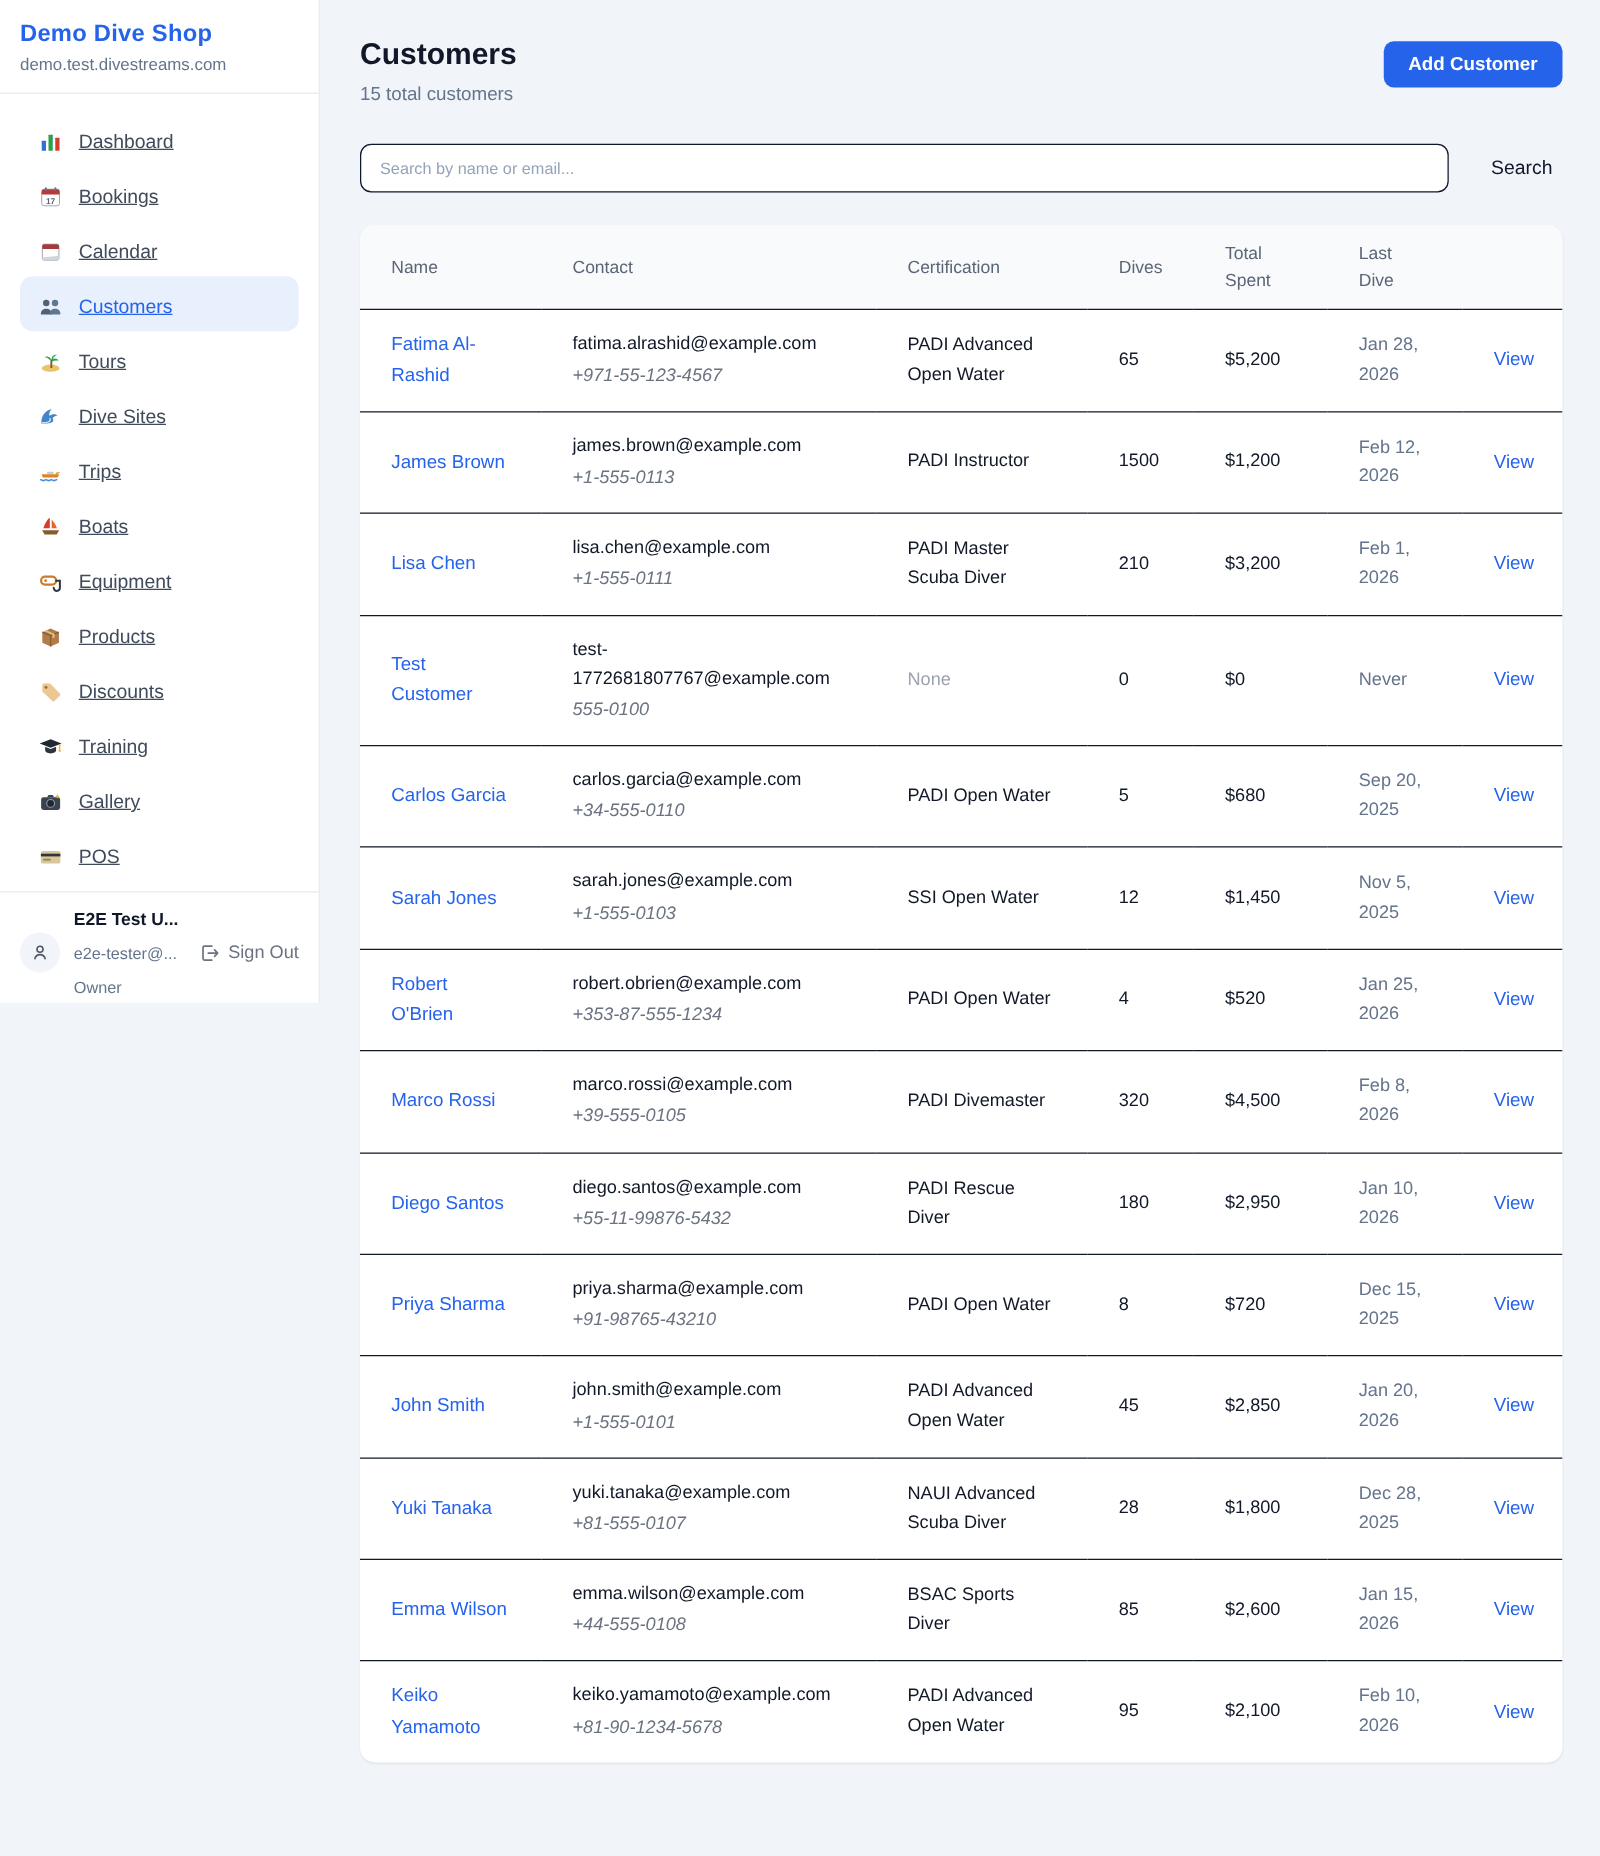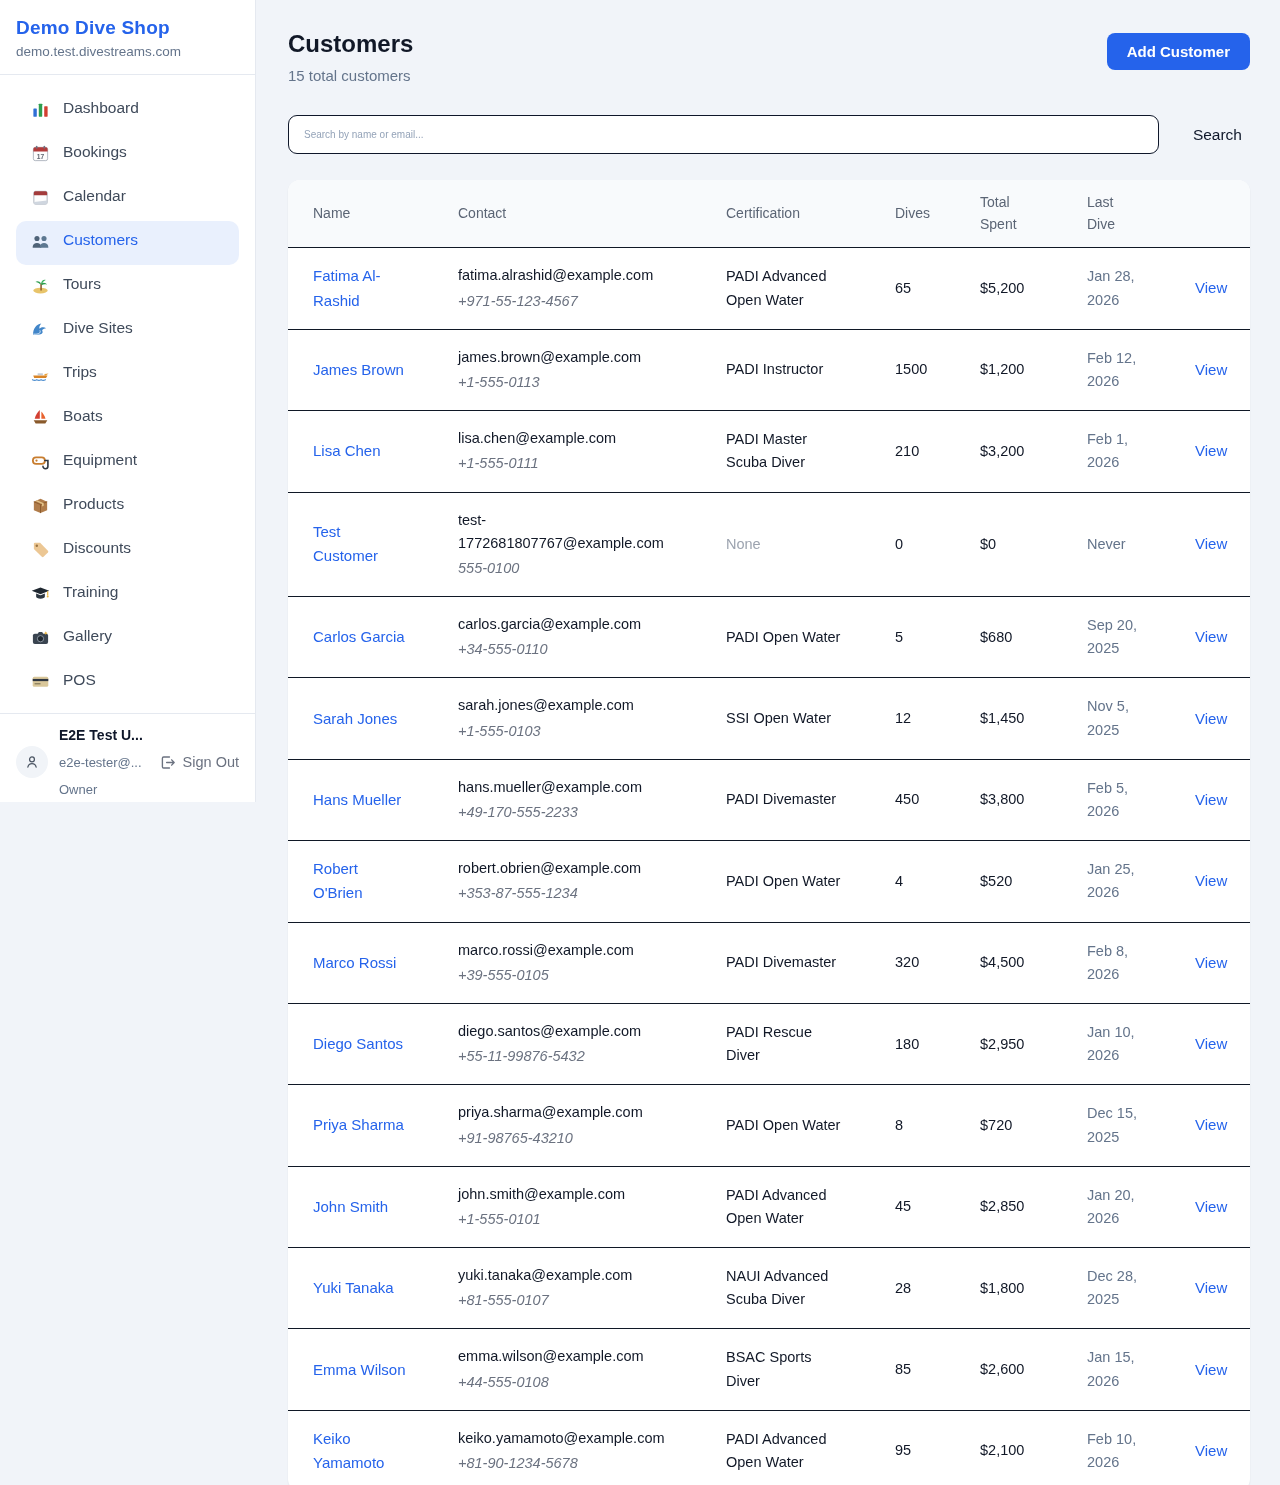--- a/index.html
+++ b/index.html
@@ -15,23 +15,23 @@
   .sidebar {
     width:256px; height:802px; background:#ffffff;
     border-right:1px solid #e5e9f0;
     display:flex; flex-direction:column; flex-shrink:0;
   }
   .side-header { padding:17px 16px 15px; border-bottom:1px solid #e5e9f0; }
   .shop-name { color:#2563eb; font-size:19px; font-weight:700; letter-spacing:.2px; }
   .shop-domain { color:#64748b; font-size:13.5px; margin-top:5px; }
   .nav { padding:14px 16px 8px; }
   .nav-item {
-    display:flex; align-items:flex-start; gap:13px;
+    display:flex; align-items:flex-end; gap:13px;
     padding:10px 14px; border-radius:10px; cursor:pointer;
-    color:#3f4a5a; font-size:15.5px; height:44px;
+    color:#3f4a5a; font-size:15.5px; height:44px;text-decoration:underline;
   }
   .nav-item.active { background:#e9f0fd; color:#2563eb; }
   .nav-ico { width:20px; height:20px; display:inline-flex; align-items:center; justify-content:center; flex-shrink:0; }
   .nav-ico svg { width:19px; height:19px; }
   .side-footer {
     margin-top:auto; border-top:1px solid #e5e9f0;
     padding:13px 16px 15px; display:flex; align-items:center; gap:11px;
   }
   .avatar { width:32px; height:32px; border-radius:50%; background:#f1f4f8; display:flex; align-items:center; justify-content:center; flex-shrink:0; }
   .avatar svg { width:18px; height:18px; }
@@ -46,21 +46,21 @@
   .page-title { font-size:24px; font-weight:700; color:#111827; }
   .page-subtitle { font-size:15px; color:#64748b; margin-top:9px; }
   .btn-primary {
     background:#2563eb; color:#fff; border:none; border-radius:8px;
     font-family:inherit; font-size:15px; font-weight:600;
     padding:0 20px; height:37px; cursor:pointer; margin-top:3px;
   }
   .search-row { display:flex; align-items:center; gap:26px; margin-top:31px; }
   .search-input {
     flex:1; height:39px; border:1px solid #0f172a; border-radius:9px;
-    background:#fff; padding:0 15px; font-family:inherit; font-size:10px; color:#0f172a;
+    background:#fff; padding:0 15px; font-family:inherit; font-size:13px; color:#0f172a;
   }
   .search-input::placeholder { color:#94a3b8; }
   .search-btn { background:none; border:none; font-family:inherit; font-size:15.5px; color:#0f172a; cursor:pointer; padding:4px 8px; }
   
   .card {
     margin-top:26px; background:#fff; border-radius:12px; overflow:hidden;
     box-shadow:0 1px 2px rgba(15,23,42,.07);
   }
   table { width:100%; border-collapse:collapse; table-layout:fixed; }
   col.w-name{width:145px} col.w-contact{width:268px} col.w-cert{width:169px}
@@ -369,32 +369,20 @@
               <div class="email">sarah.jones@example.com</div>
               <div class="phone">+1-555-0103</div>
             </td>
           <td class="c-cert">SSI Open Water</td>
           <td class="c-dives">12</td>
           <td class="c-spent">$1,450</td>
           <td class="c-last">Nov 5, 2025</td>
           <td class="c-view"><a>View</a></td>
         </tr>
         <tr>
-          <td class="c-name"><a>Hans Mueller</a></td>
-          <td class="c-contact">
-              <div class="email">hans.mueller@example.com</div>
-              <div class="phone">+49-170-555-2233</div>
-            </td>
-          <td class="c-cert">PADI Divemaster</td>
-          <td class="c-dives">450</td>
-          <td class="c-spent">$3,800</td>
-          <td class="c-last">Feb 5, 2026</td>
-          <td class="c-view"><a>View</a></td>
-        </tr>
-        <tr>
           <td class="c-name"><a>Robert O'Brien</a></td>
           <td class="c-contact">
               <div class="email">robert.obrien@example.com</div>
               <div class="phone">+353-87-555-1234</div>
             </td>
           <td class="c-cert">PADI Open Water</td>
           <td class="c-dives">4</td>
           <td class="c-spent">$520</td>
           <td class="c-last">Jan 25, 2026</td>
           <td class="c-view"><a>View</a></td>

